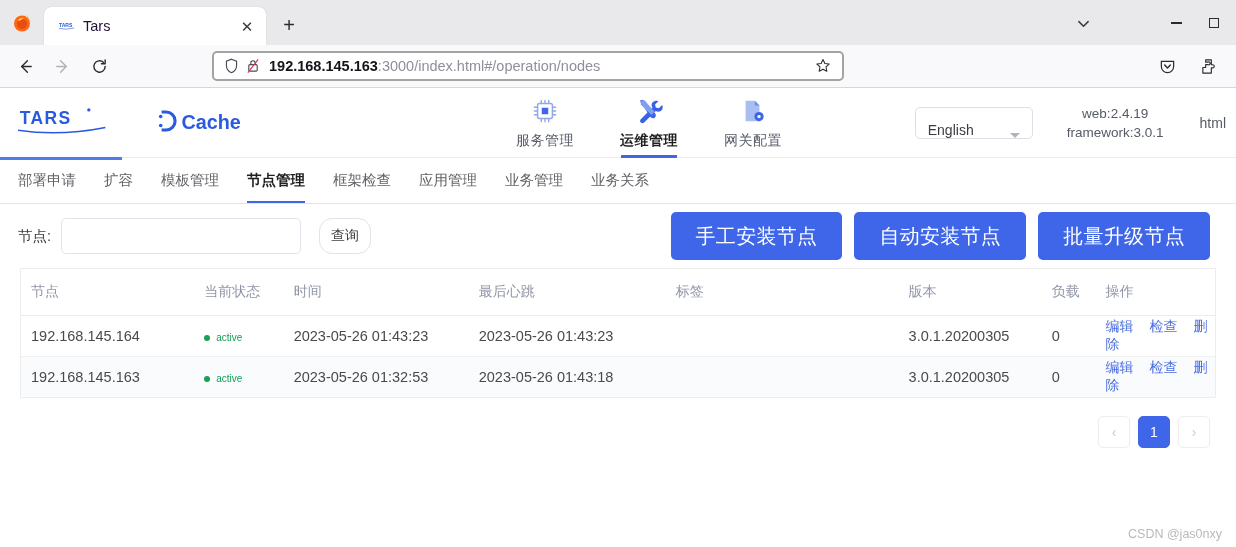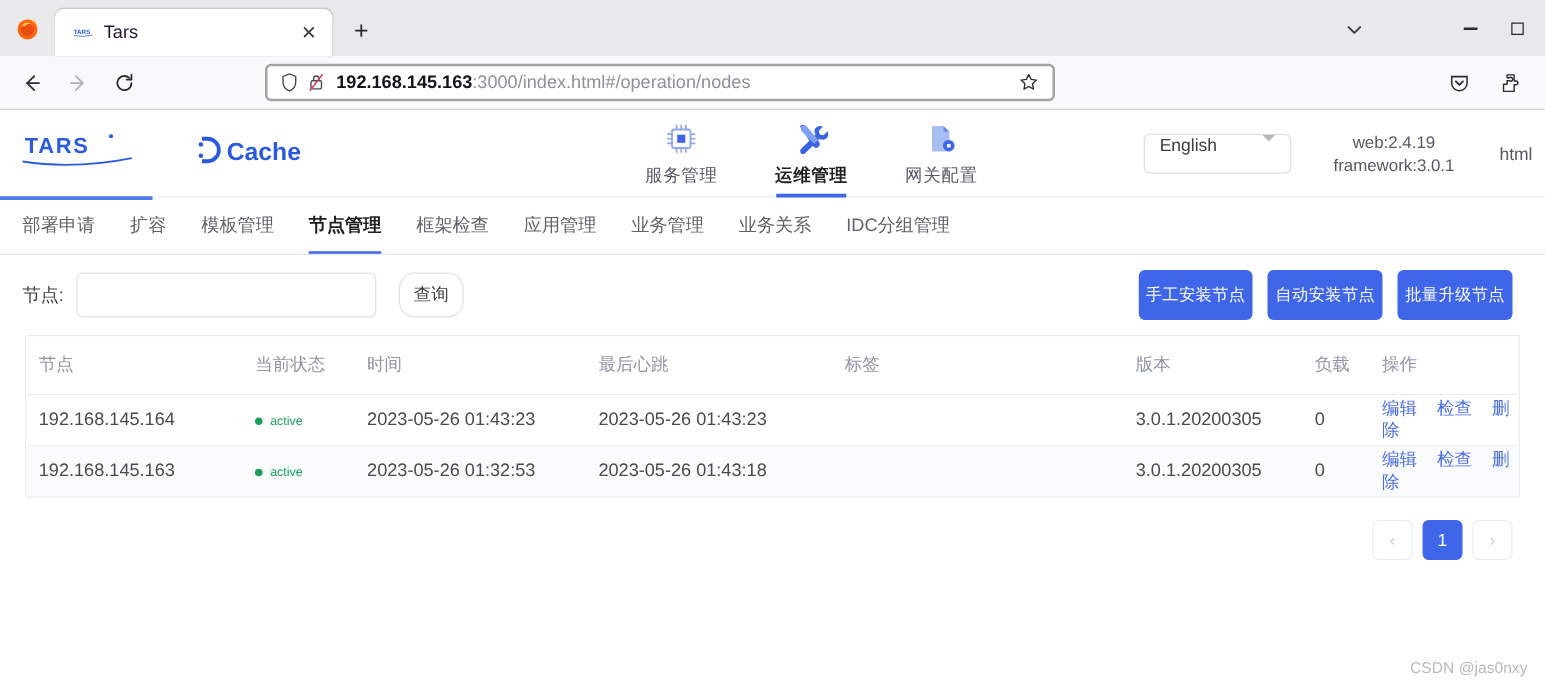--- a/index.html
+++ b/index.html
@@ -147,21 +147,21 @@
     height: 3px; background: #3f66e8;
   }
   .header-right {
     position: absolute; right: 10px;
     display: flex; align-items: center; gap: 0;
   }
   .lang-select {
     width: 118px; height: 32px;
     border: 1px solid #dcdfe6; border-radius: 5px;
     background: #fff;
-    display: flex; align-items: flex-start; justify-content: space-between;
+    display: flex; align-items: flex-end; justify-content: space-between;
     padding: 0 12px;
     font-size: 14px; color: #3c3c3c;
   }
   .caret { width:0;height:0;border-left:5px solid transparent;border-right:5px solid transparent;border-top:5px solid #b4b4b4; }
   .versions {
     margin-left: 34px;
     text-align: center;
     font-size: 13.5px; color: #555a66; line-height: 19px;
   }
   .admin { margin-left: 36px; font-size: 14px; color: #555a66; }
@@ -211,24 +211,24 @@
     width: 52px; height: 36px;
     border: 1px solid #e0e3e9; border-radius: 13px;
     background: #fff; color: #3c3c3c; font-size: 14px;
     font-family: inherit; cursor: pointer;
   }
   .action-btns {
     position: absolute; right: 26px;
     display: flex; gap: 12px;
   }
   .btn-primary {
-    height: 40px; padding: 0 6px;
+    height: 48px; padding: 0 25px;
     background: #3f66e8; color: #fff;
     border: none; border-radius: 5px;
-    font-size: 13px; font-family: inherit; cursor: pointer;
+    font-size: 20px; font-family: inherit; cursor: pointer;
     letter-spacing: .3px;
   }
 
   
   .table-wrap {
     margin: 0 20px;
     border: 1px solid #ececec;
     border-radius: 1px;
     overflow: hidden;
   }
@@ -455,21 +455,20 @@
 
   <div class="subtabs">
     <div class="subtab">部署申请</div>
     <div class="subtab">扩容</div>
     <div class="subtab">模板管理</div>
     <div class="subtab active">节点管理</div>
     <div class="subtab">框架检查</div>
     <div class="subtab">应用管理</div>
     <div class="subtab">业务管理</div>
     <div class="subtab">业务关系</div>
-    <div class="subtab">IDC分组管理</div>
   </div>
 
   <div class="filter-row">
     <span class="filter-label">节点:</span>
     <input class="filter-input" value="" placeholder="" style="">
     <button class="btn-query">查询</button>
     <div class="action-btns">
       <button class="btn-primary">手工安装节点</button>
       <button class="btn-primary">自动安装节点</button>
       <button class="btn-primary">批量升级节点</button>

